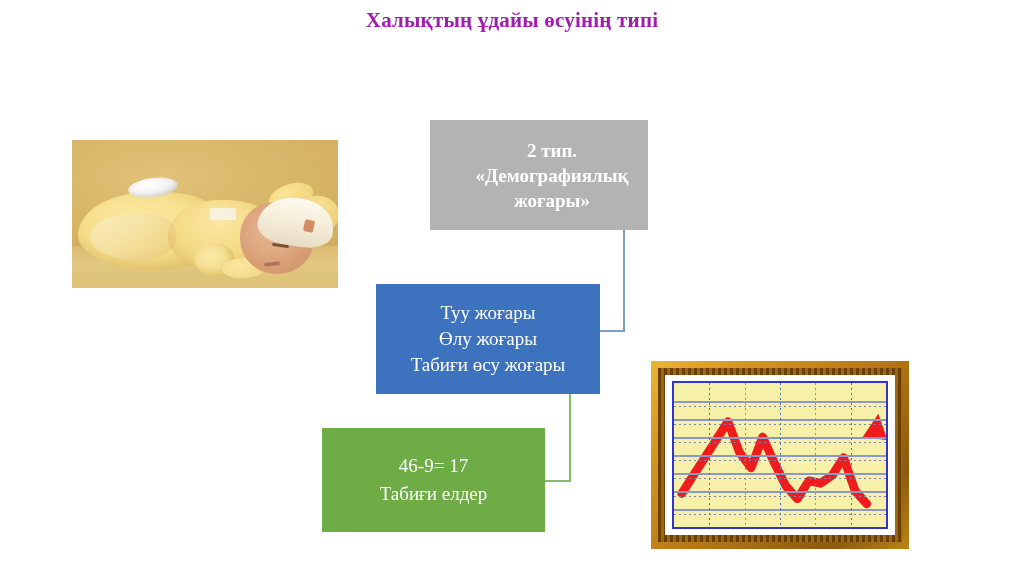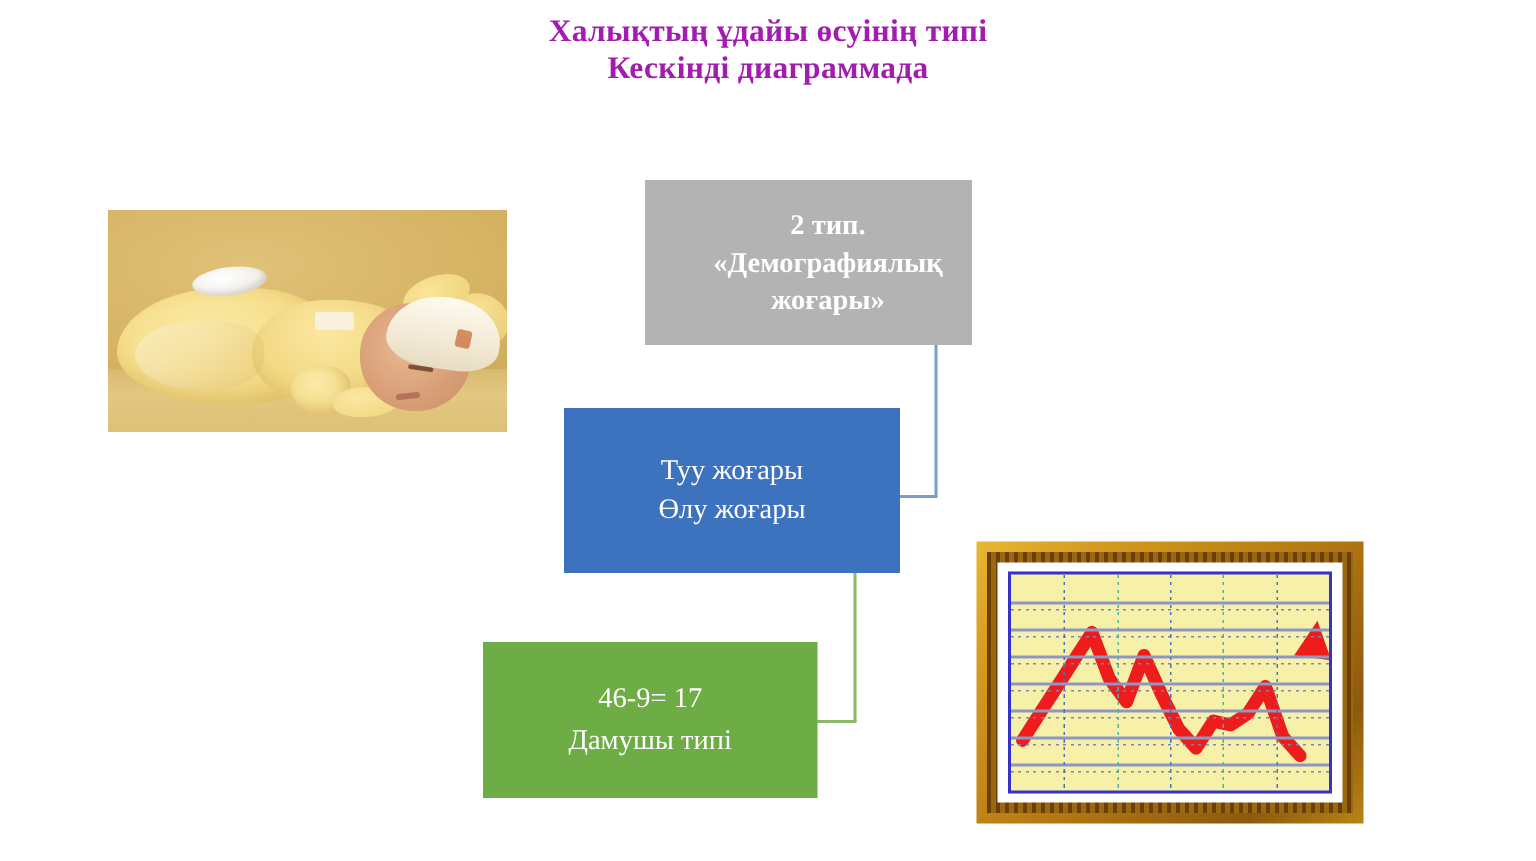--- a/index.html
+++ b/index.html
@@ -185,21 +185,21 @@
   #box-gray {
     left: 430px; top: 120px;
     width: 218px; height: 110px;
     background: #b3b3b3;
     font-weight: bold;
     font-size: 19px;
     line-height: 25px;
     padding-left: 26px;
   }
   #box-blue {
-    left: 376px; top: 272px;
+    left: 376px; top: 284px;
     width: 224px; height: 110px;
     background: #3d72bf;
     font-size: 19px;
     line-height: 26px;
   }
   #box-green {
     left: 322px; top: 428px;
     width: 223px; height: 104px;
     background: #6eac46;
     font-size: 19px;
@@ -295,21 +295,20 @@
     inset: 0;
     width: 100%;
     height: 100%;
   }
 </style>
 </head>
 <body>
 
 <div id="slide-title">
   <span class="tline">Халықтың ұдайы өсуінің типі</span>
-  <span class="tline">Кескінді диаграммада</span>
 </div>
 
 <div id="baby-photo">
   <div class="photo-bg"></div>
   <div class="photo-floor"></div>
   <div class="blanket"></div>
   <div class="blanket2"></div>
   <div class="fold1"></div>
   <div class="white-pad"></div>
   <div class="label-patch"></div>
@@ -334,27 +333,28 @@
     <span class="bline">2 тип.</span>
     <span class="bline">«Демографиялық</span>
     <span class="bline">жоғары»</span>
   </div>
 </div>
 
 <div class="node-box" id="box-blue">
   <div>
     <span class="bline">Туу жоғары</span>
     <span class="bline">Өлу жоғары</span>
+    <span class="bline">Табиғи өсу жоғары</span>
   </div>
 </div>
 
 <div class="node-box" id="box-green">
   <div>
     <span class="bline">46-9= 17</span>
-    <span class="bline">Дамушы типі</span>
+    <span class="bline">Табиғи елдер</span>
   </div>
 </div>
 
 <div id="chart-frame">
   <div id="chart-frame-inner">
     <div id="chart-mat">
       <div id="chart-plot">
 
         <svg id="chart-line-svg" viewBox="0 0 220 150" preserveAspectRatio="none">
           <polyline id="chart-polyline" fill="none" stroke-width="9" stroke-linejoin="round" stroke-linecap="round" stroke="#ee1c1c" points="8.0,115.2 20.0,96.4 32.0,77.7 44.0,58.9 56.0,40.2 68.0,72.3 80.0,88.4 92.0,56.2 104.0,83.0 116.0,107.2 128.0,120.6 140.0,101.8 152.0,104.5 164.0,96.4 176.0,77.7 188.0,112.5 200.0,125.9"></polyline>

